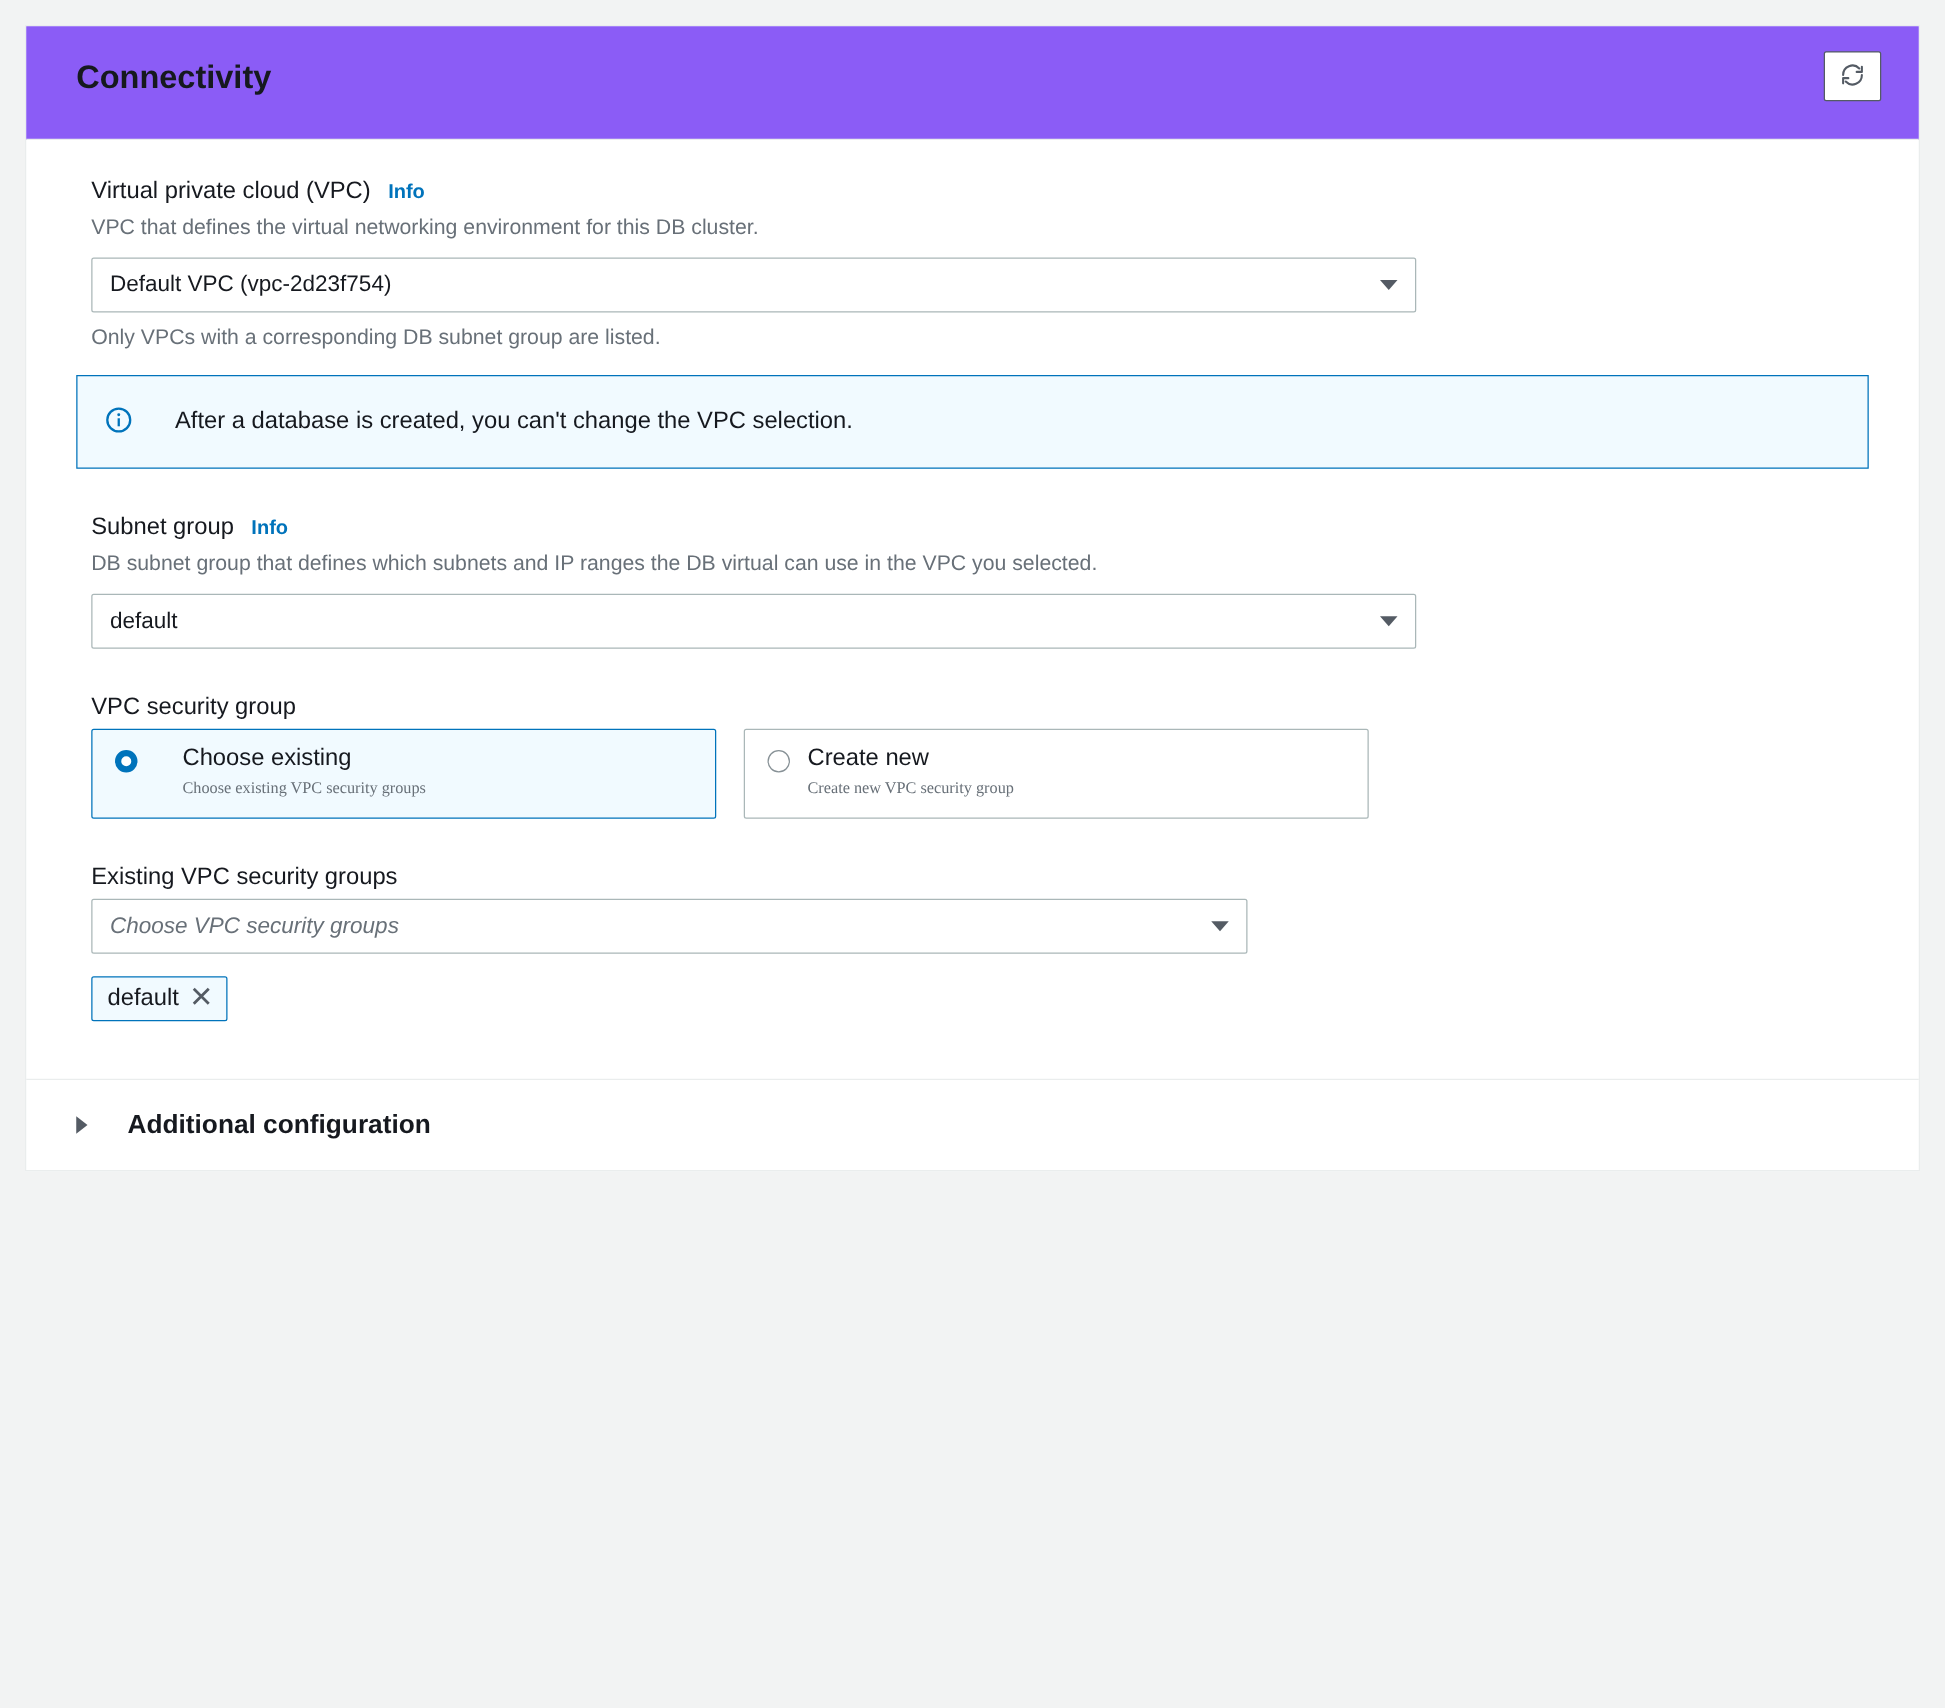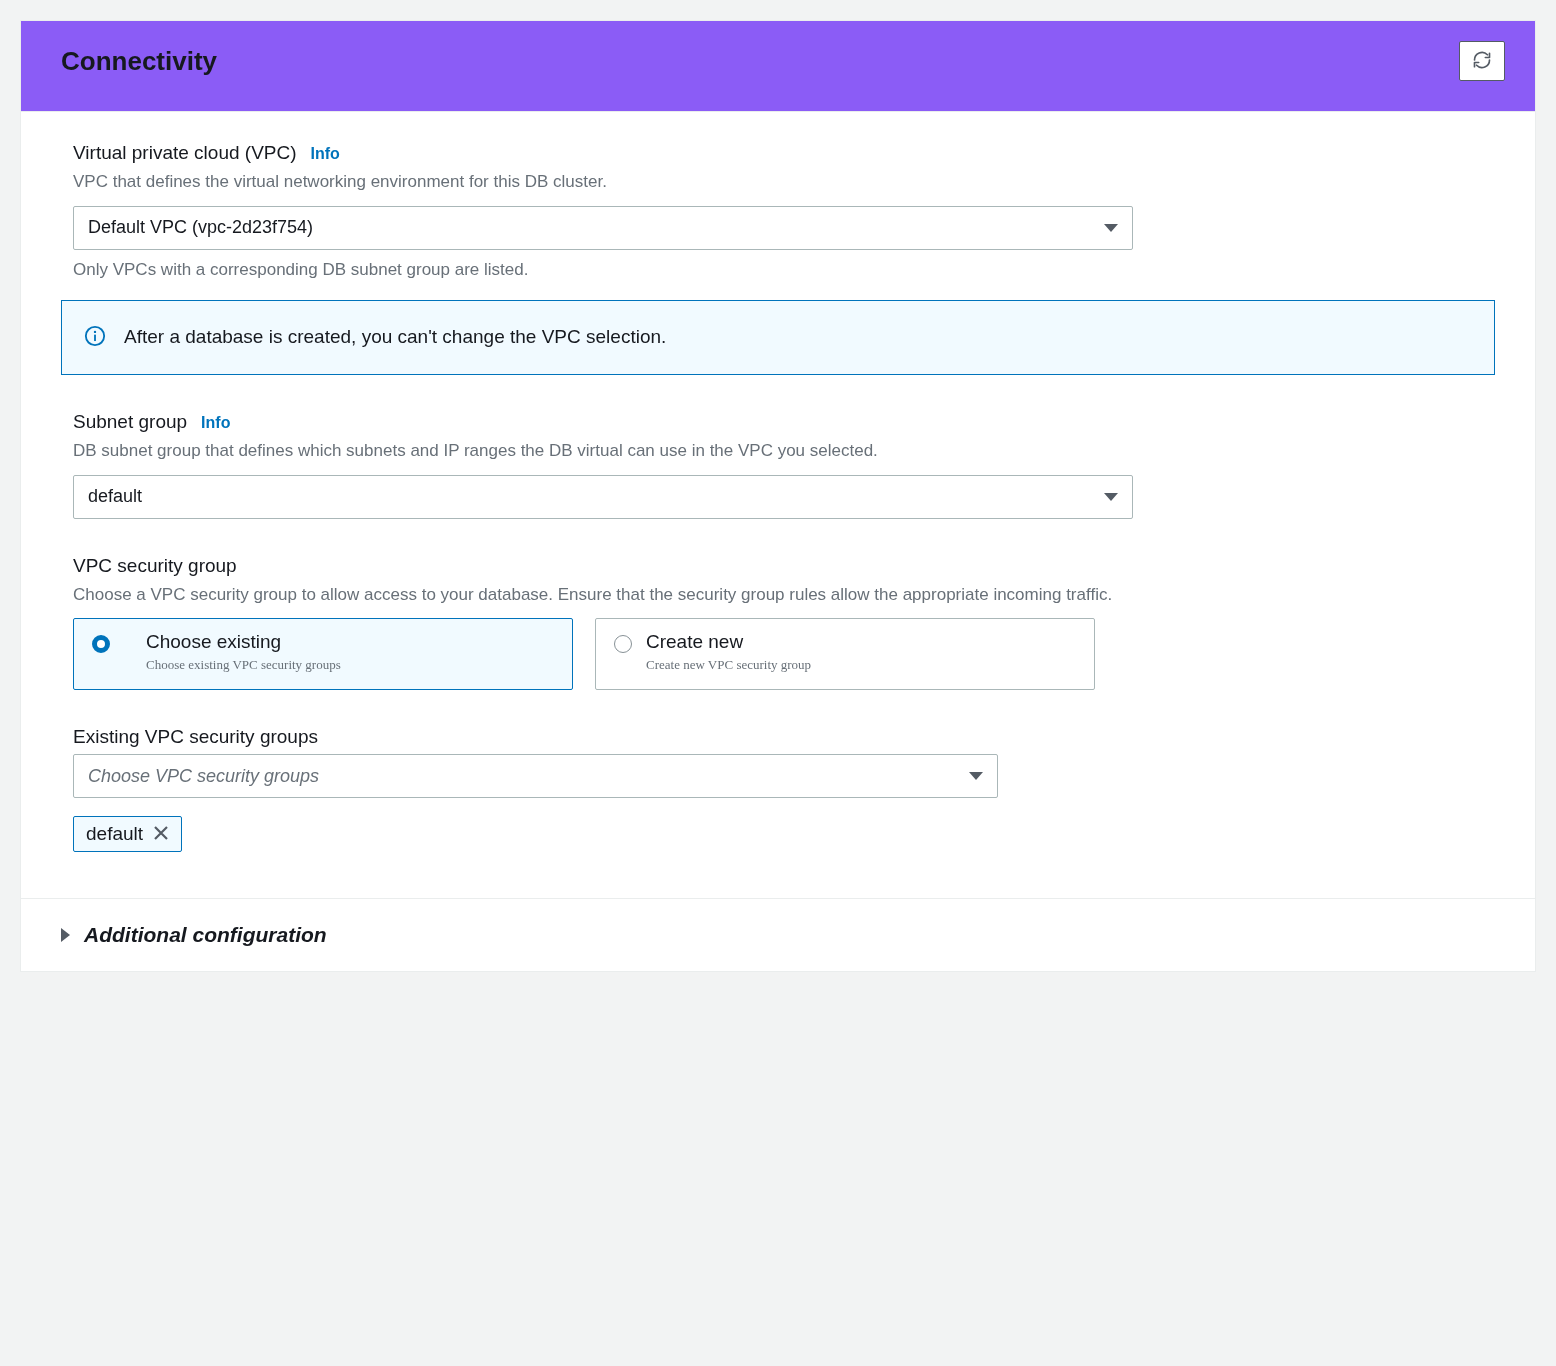--- a/index.html
+++ b/index.html
@@ -72,21 +72,21 @@
     border-right: 7px solid transparent;
     border-top: 8px solid #545b64;
   }
   .alert-info {
     border: 1px solid #0073bb;
     background: #f1faff;
     border-radius: 0;
     padding: 24px 22px;
     display: flex;
     align-items: center;
-    gap: 18px;
+    gap: 34px;
     margin: 20px 0 36px 0;
   }
   .alert-info svg { width: 22px; height: 22px; flex-shrink: 0; }
   .alert-text { font-size: 19px; color: #16191f; }
   .radio-tiles { display: flex; gap: 22px; }
   .tile {
     border: 1px solid #aab7b8;
     border-radius: 2px;
     padding: 12px 18px 16px 18px;
     width: 500px;
@@ -124,23 +124,22 @@
     border-radius: 2px;
     padding: 6px 12px;
     margin-top: 18px;
   }
   .token-label { font-size: 19px; color: #16191f; }
   .token-dismiss { cursor: pointer; display: flex; align-items: center; }
   .token-dismiss svg { width: 16px; height: 16px; stroke: #545b64; stroke-width: 2.2; }
   .expand-row {
     display: flex;
     align-items: center;
-    gap: 14px;
-    cursor: pointer;
-    font-style: italic;
+    gap: 32px;
+    cursor: pointer;
   }
   .expand-row .tri {
     width: 0; height: 0;
     border-top: 7px solid transparent;
     border-bottom: 7px solid transparent;
     border-left: 9px solid #545b64;
   }
   .expand-label { font-size: 21px; font-weight: 700; color: #16191f; }
 </style>
 </head>
@@ -194,21 +193,20 @@
       <div class="select">
         <span>default</span>
         <span class="caret-down"></span>
       </div>
     </div>
 
     <div class="field">
       <div class="field-label-row">
         <span class="field-label">VPC security group</span>
       </div>
-      <div class="field-desc">Choose a VPC security group to allow access to your database. Ensure that the security group rules allow the appropriate incoming traffic.</div>
       <div class="radio-tiles">
         <div class="tile selected">
           <span class="radio"></span>
           <div>
             <div class="tile-title">Choose existing</div>
             <div class="tile-desc">Choose existing VPC security groups</div>
           </div>
         </div>
         <div class="tile">
           <span class="radio"></span>

